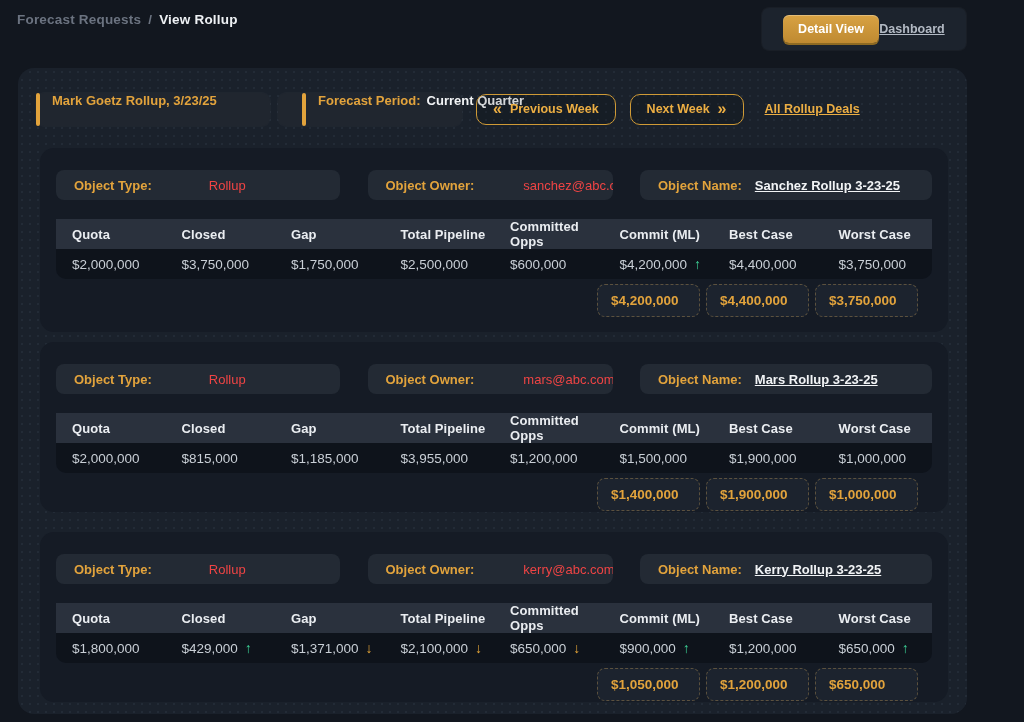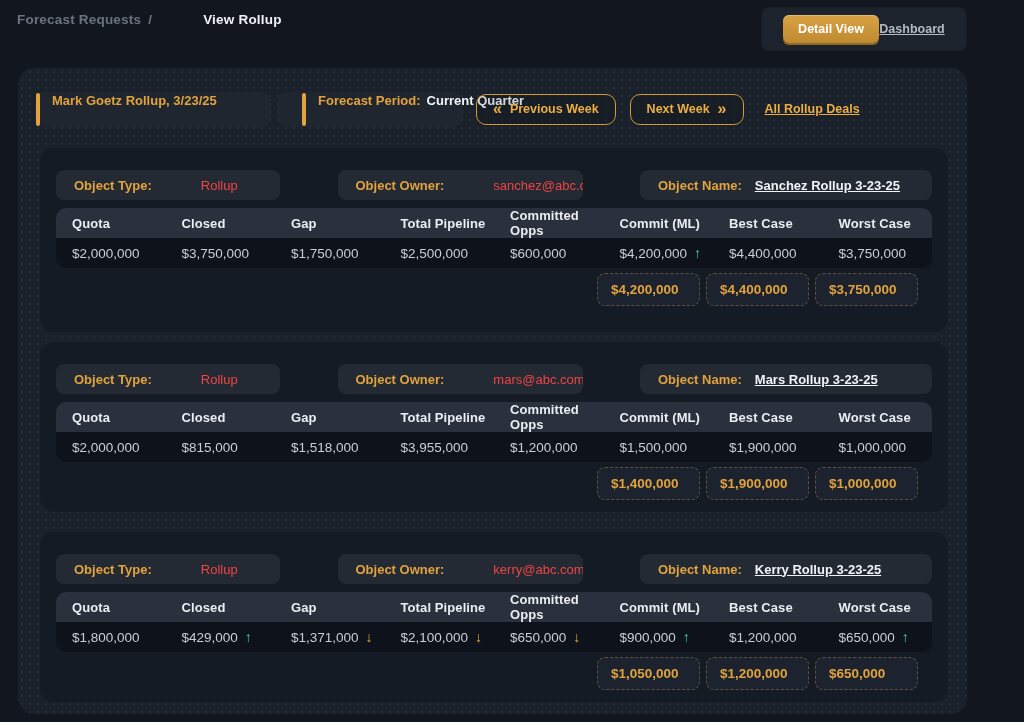--- a/index.html
+++ b/index.html
@@ -11,21 +11,21 @@
     position:relative;
   }
 
   
   .breadcrumb {
     position:absolute; top:12px; left:17px;
     font-size:13.5px; font-weight:bold; letter-spacing:.2px;
     display:flex; gap:7px; align-items:center;
   }
   .crumb-muted { color:#6b7380; }
-  .crumb-current { color:#eef1f4;margin-left:44px; }
+  .crumb-current { color:#eef1f4; }
 
   .view-toggle {
     position:absolute; top:8px; left:762px; width:204px; height:34px;
     background:#1c232d; border-radius:7px;
     display:flex; align-items:center; padding:21px;
     box-shadow:0 0 0 1px rgba(255,255,255,0.03);
   }
   .btn-detail {
     width:96px; height:28px; border:none; border-radius:6px;
     background:linear-gradient(#d8a243,#bf8a31);
@@ -93,32 +93,32 @@
   .card-1 { top:80px;  height:184px; }
   .card-2 { top:274px; height:170px; }
   .card-3 { top:464px; height:170px; }
 
   .meta-row { display:flex; justify-content:space-between; }
   .meta-chip {
     height:30px; background:#232a34; border-radius:8px;
     display:flex; align-items:center; padding:0 14px 0 18px;
     white-space:nowrap; overflow:hidden;
   }
-  .meta-type  { width:224px; }
+  .meta-type  { width:284px;gap:8px; }
   .meta-owner { width:245px; }
   .meta-name  { width:292px; }
   .meta-lbl { color:var(--accent,#e2a33c); font-size:13px; font-weight:bold; margin-right:13px; }
   .meta-val { color:#ef4444; font-size:13px;margin-left:36px; }
   .meta-link { color:#f2f4f6; font-size:13px; font-weight:bold; text-decoration:underline; cursor:pointer; }
 
   .tbl { margin-top:8px; border-radius:10px; overflow:hidden; }
   .thead, .trow {
     display:grid; grid-template-columns:repeat(8,1fr); align-items:center; height:30px;
   }
-  .thead { background:var(--thead_bg,#2a313d); }
+  .thead { background:var(--thead_bg,#2a313d);margin-top:11px; }
   .thead > div { padding-left:16px; font-size:13px; font-weight:bold; color:#eaedf1; letter-spacing:.1px; }
   .trow { background:var(--trow_bg,#0e131b); }
   .trow > div { padding-left:16px; font-size:13.5px; color:#c9cfd6; display:flex; align-items:center; gap:7px; white-space:nowrap; }
   .arrow { font-weight:bold; font-size:14px; }
   .arrow.up   { color:var(--positive,#3dd598); }
   .arrow.down { color:var(--negative,#e6a637); }
 
   .inputs-row { margin-top:5px; display:flex; justify-content:flex-end; gap:6px; padding-right:14px; }
   .input-box {
     width:103px; height:33px; border-radius:8px;
@@ -267,21 +267,21 @@
       <div class="trow">
         <div>
             <span>$2,000,000</span>
             <span class="arrow"></span>
           </div>
         <div>
             <span>$815,000</span>
             <span class="arrow"></span>
           </div>
         <div>
-            <span>$1,518,000</span>
+            <span>$1,185,000</span>
             <span class="arrow"></span>
           </div>
         <div>
             <span>$3,955,000</span>
             <span class="arrow"></span>
           </div>
         <div>
             <span>$1,200,000</span>
             <span class="arrow"></span>
           </div>

